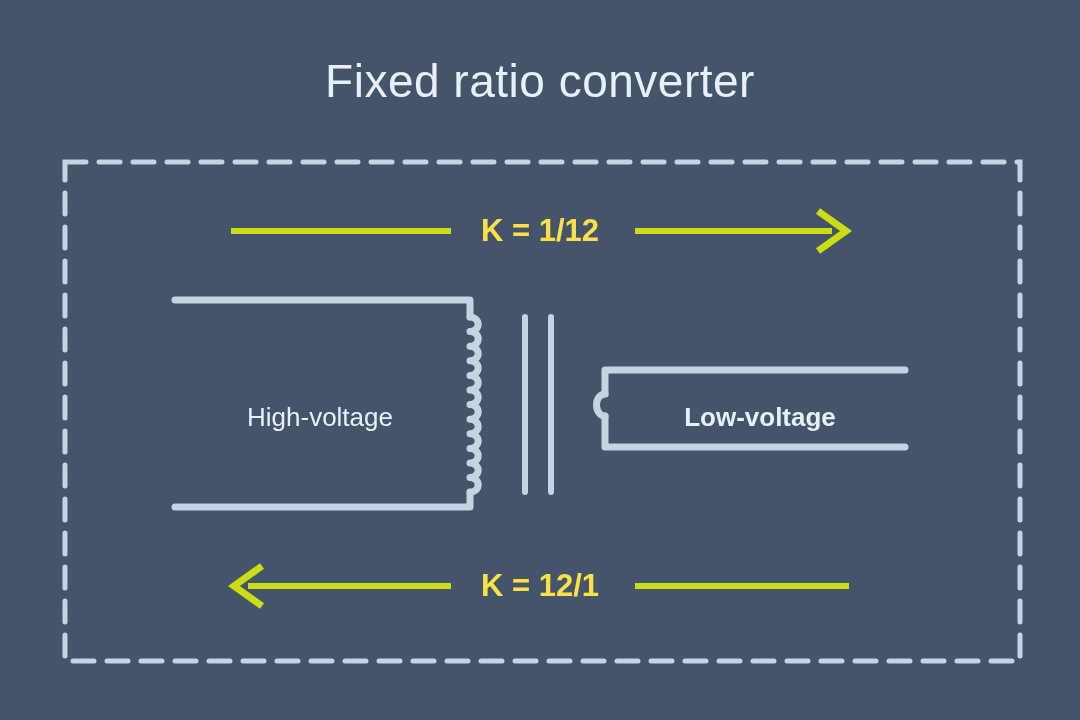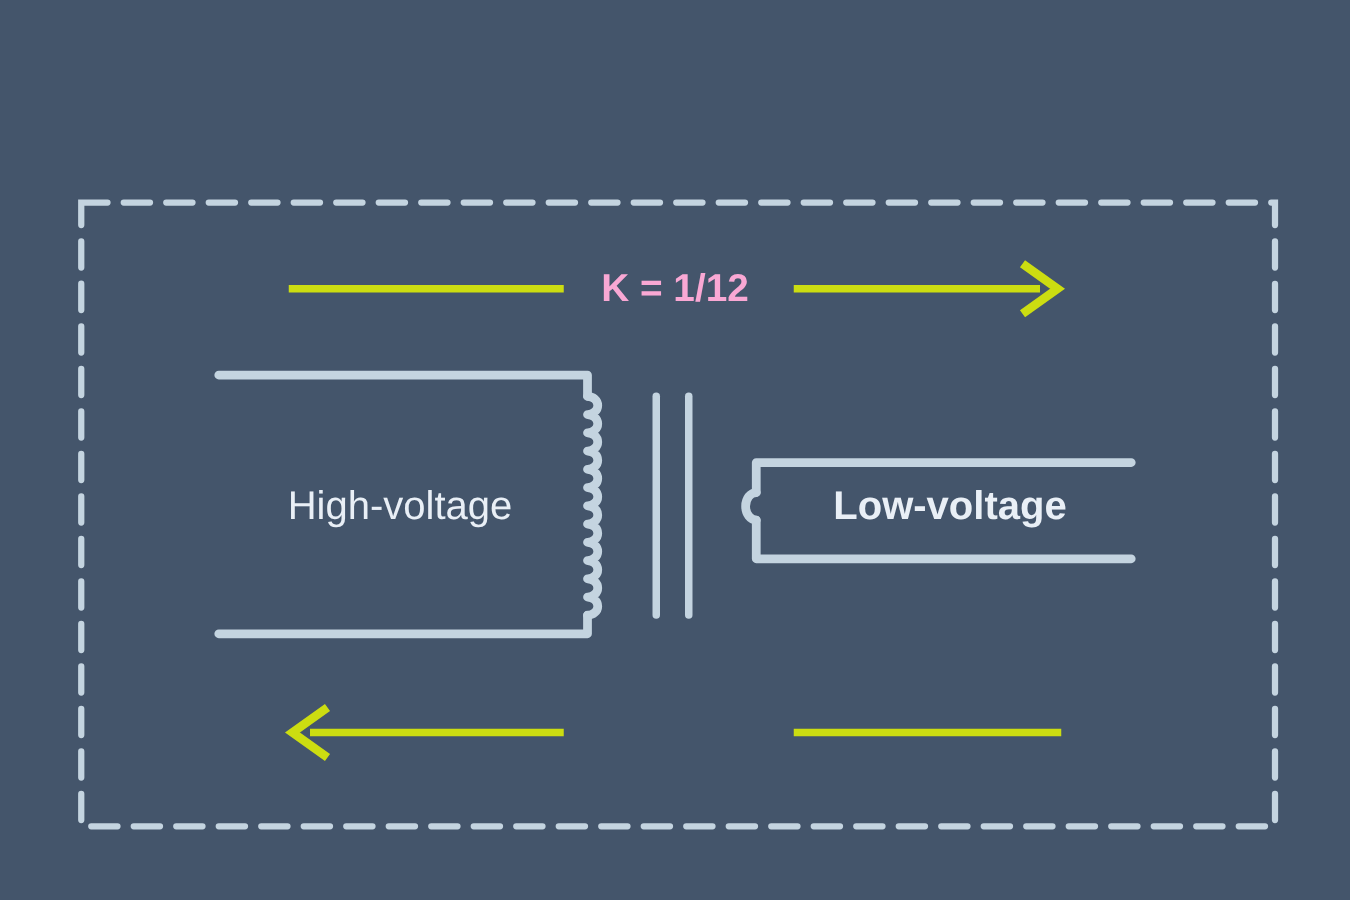--- a/index.html
+++ b/index.html
@@ -35,59 +35,61 @@
     font-weight: 300;
     letter-spacing: 0.5px;
     color: #e9eff6;
     line-height: 1.2;
     white-space: nowrap;
   }
   .ratio-label {
     position: absolute;
     font-size: 31px;
     font-weight: bold;
-    color: #f9a8d4;
+    color: #fde047;
     white-space: nowrap;
     text-align: center;
   }
   #label-top {
     left: 390px;
     top: 213px;
     width: 300px;
   }
   #label-bottom {
     left: 390px;
     top: 568px;
     width: 300px;
   }
   .side-label {
     position: absolute;
-    font-size: 32px;
+    font-size: 26px;
     font-weight: 300;
     color: #e9eff6;
     white-space: nowrap;
     text-align: center;
+    margin-top: 16px;
   }
   #label-high {
     left: 175px;
     top: 386px;
     width: 290px;
   }
   #label-low {
     left: 615px;
     top: 386px;
     width: 290px;
     font-weight: bold;
   }
 </style>
 </head>
 <body>
 
 <div id="stage">
 
+  <div class="title-text">Fixed ratio converter</div>
 
   <svg class="layer" viewBox="0 0 1080 720">
 
     <rect x="65" y="162" width="955" height="499" fill="none" stroke="#c4d4e0" stroke-width="5" stroke-dasharray="21 13" stroke-linecap="round"></rect>
 
     <g>
       <line x1="231" y1="231" x2="451" y2="231" stroke="#ccdd11" stroke-width="6" stroke-linecap="butt"></line>
       <line x1="635" y1="231" x2="832" y2="231" stroke="#ccdd11" stroke-width="6" stroke-linecap="butt"></line>
       <polyline points="818,211 846,231 818,251" fill="none" stroke="#ccdd11" stroke-width="7" stroke-linecap="butt" stroke-linejoin="miter"></polyline>
     </g>
@@ -130,18 +132,19 @@
 
       <path d="M 605 394 a 8.5 11 0 1 0 0 22"></path>
 
       <path d="M 605 416 L 605 447 L 905 447"></path>
     </g>
 
   </svg>
 
   <div class="ratio-label" id="label-top">K = 1/12</div>
 
+  <div class="ratio-label" id="label-bottom">K = 12/1</div>
 
   <div class="side-label" id="label-high">High-voltage</div>
 
   <div class="side-label" id="label-low">Low-voltage</div>
 
 </div>
 
 </body></html>

